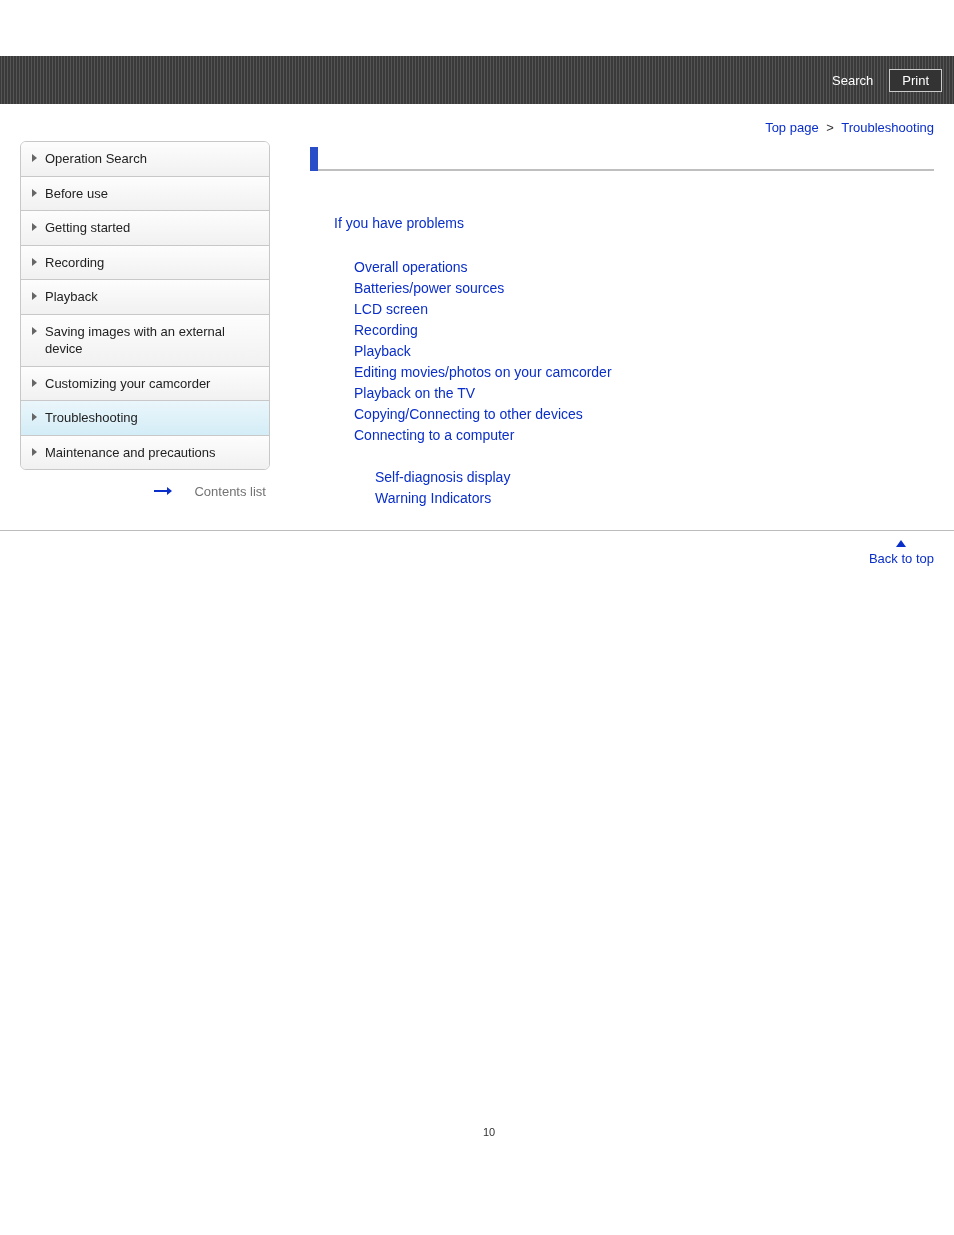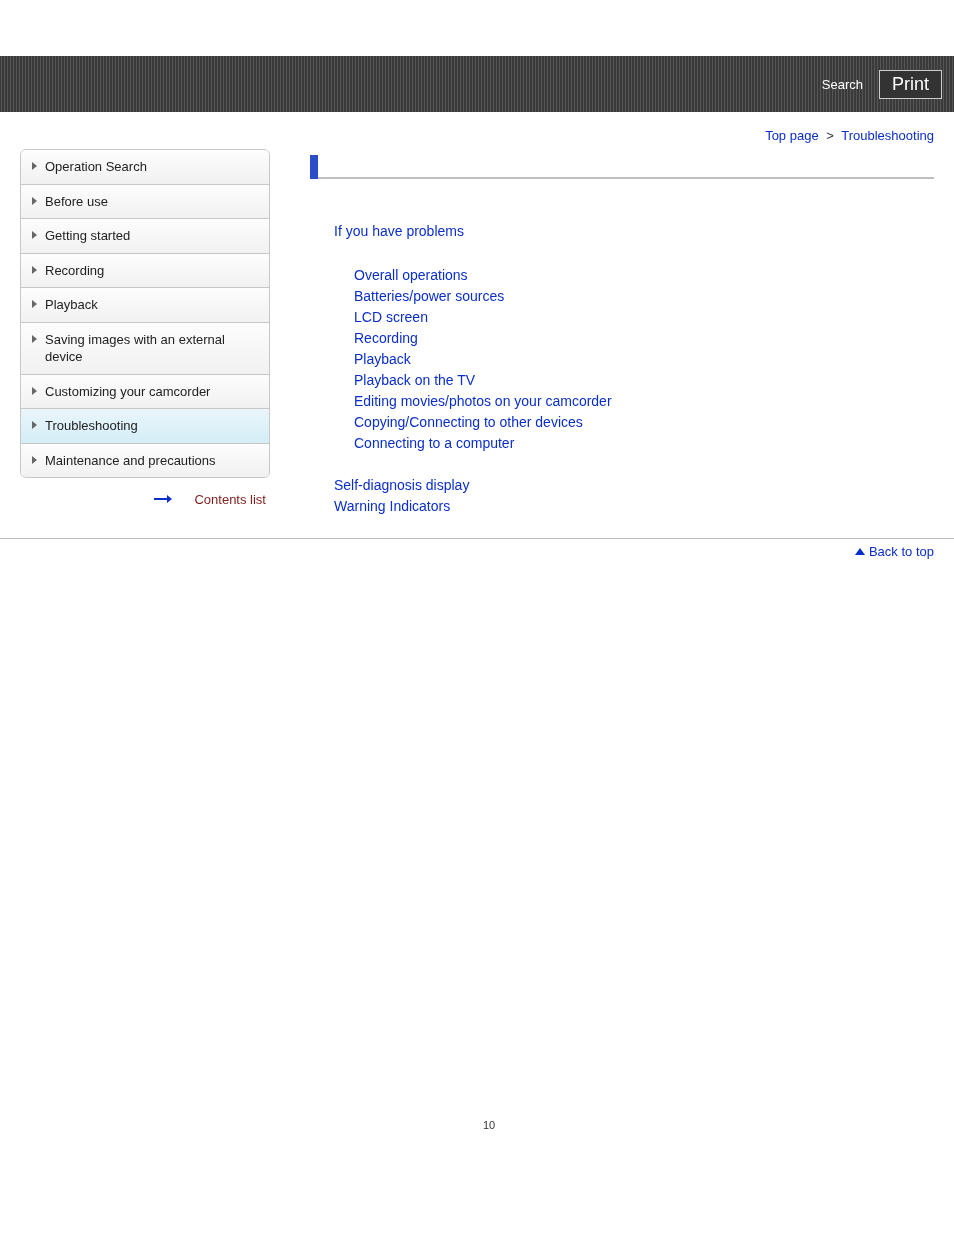--- a/index.html
+++ b/index.html
@@ -8,38 +8,38 @@
       font-size: 13px;
       color: #333;
       background: #fff;
       width: 954px;
     }
     .spacer-top {
       height: 56px;
       background: #fff;
     }
     .header-bar {
-      height: 56px;
+      height: 48px;
       background: repeating-linear-gradient(90deg, #3a3a3a 0px, #3a3a3a 1px, #555 1px, #555 2px, #3a3a3a 2px, #3a3a3a 3px);
       background-color: #444;
       display: flex;
       align-items: center;
       justify-content: flex-end;
       padding-right: 12px;
       gap: 8px;
     }
     .search-btn {
       color: #fff;
       font-size: 13px;
       padding: 3px 8px;
       cursor: pointer;
     }
     .print-btn {
       color: #fff;
-      font-size: 18px;
+      font-size: 13px;
       border: 1px solid #ccc;
       background: #333;
       padding: 3px 12px;
       cursor: pointer;
     }
     .breadcrumb {
       text-align: right;
       padding: 16px 20px 6px 0;
       font-size: 13px;
     }
@@ -83,21 +83,21 @@
       width: 0; height: 0;
       border-top: 4px solid transparent;
       border-bottom: 4px solid transparent;
       border-left: 5px solid #666;
     }
     .contents-list-row {
       text-align: right;
       padding: 12px 4px 0 0;
     }
     .contents-list-link {
-      color: #7f1d1d;
+      color: #737373;
       text-decoration: none;
       font-size: 13px;
       display: inline-flex;
       align-items: center;
       gap: 22px;
     }
     .arrow-right-long {
       display: inline-block;
       width: 18px; height: 6px;
       position: relative;
@@ -156,35 +156,37 @@
     }
     .extra-links {
       margin: 0 0 18px 24px;
     }
     .extra-links a {
       display: block;
       color: #0a2ec9;
       text-decoration: none;
       font-size: 14px;
       margin-bottom: 5px;
+      margin-left: 41px;
     }
     .footer-row {
       border-top: 1px solid #bbb;
       padding: 4px 20px 0 20px;
       margin-top: 6px;
       text-align: right;
       position: relative;
     }
     .back-to-top {
       color: #0a2ec9;
       text-decoration: none;
       font-size: 13px;
       display: inline-flex;
       align-items: center;
       gap: 4px;
+      flex-direction: column;
     }
     .tri-up {
       display: inline-block;
       width: 0; height: 0;
       border-left: 5px solid transparent;
       border-right: 5px solid transparent;
       border-bottom: 7px solid #0a2ec9;
     }
     .copyright {
       text-align: center;
@@ -243,22 +245,22 @@
     <div class="title-bar"></div>
 
     <a href="#" class="section-head">If you have problems</a>
 
     <ul class="link-list">
       <li><a href="#">Overall operations</a></li>
       <li><a href="#">Batteries/power sources</a></li>
       <li><a href="#">LCD screen</a></li>
       <li><a href="#">Recording</a></li>
       <li><a href="#">Playback</a></li>
+      <li><a href="#">Editing movies/photos on your camcorder</a></li>
       <li><a href="#">Playback on the TV</a></li>
-      <li><a href="#">Editing movies/photos on your camcorder</a></li>
       <li><a href="#">Copying/Connecting to other devices</a></li>
       <li><a href="#">Connecting to a computer</a></li>
     </ul>
 
     <div class="extra-links">
       <a href="#">Self-diagnosis display</a>
       <a href="#">Warning Indicators</a>
     </div>
   </div>
 

